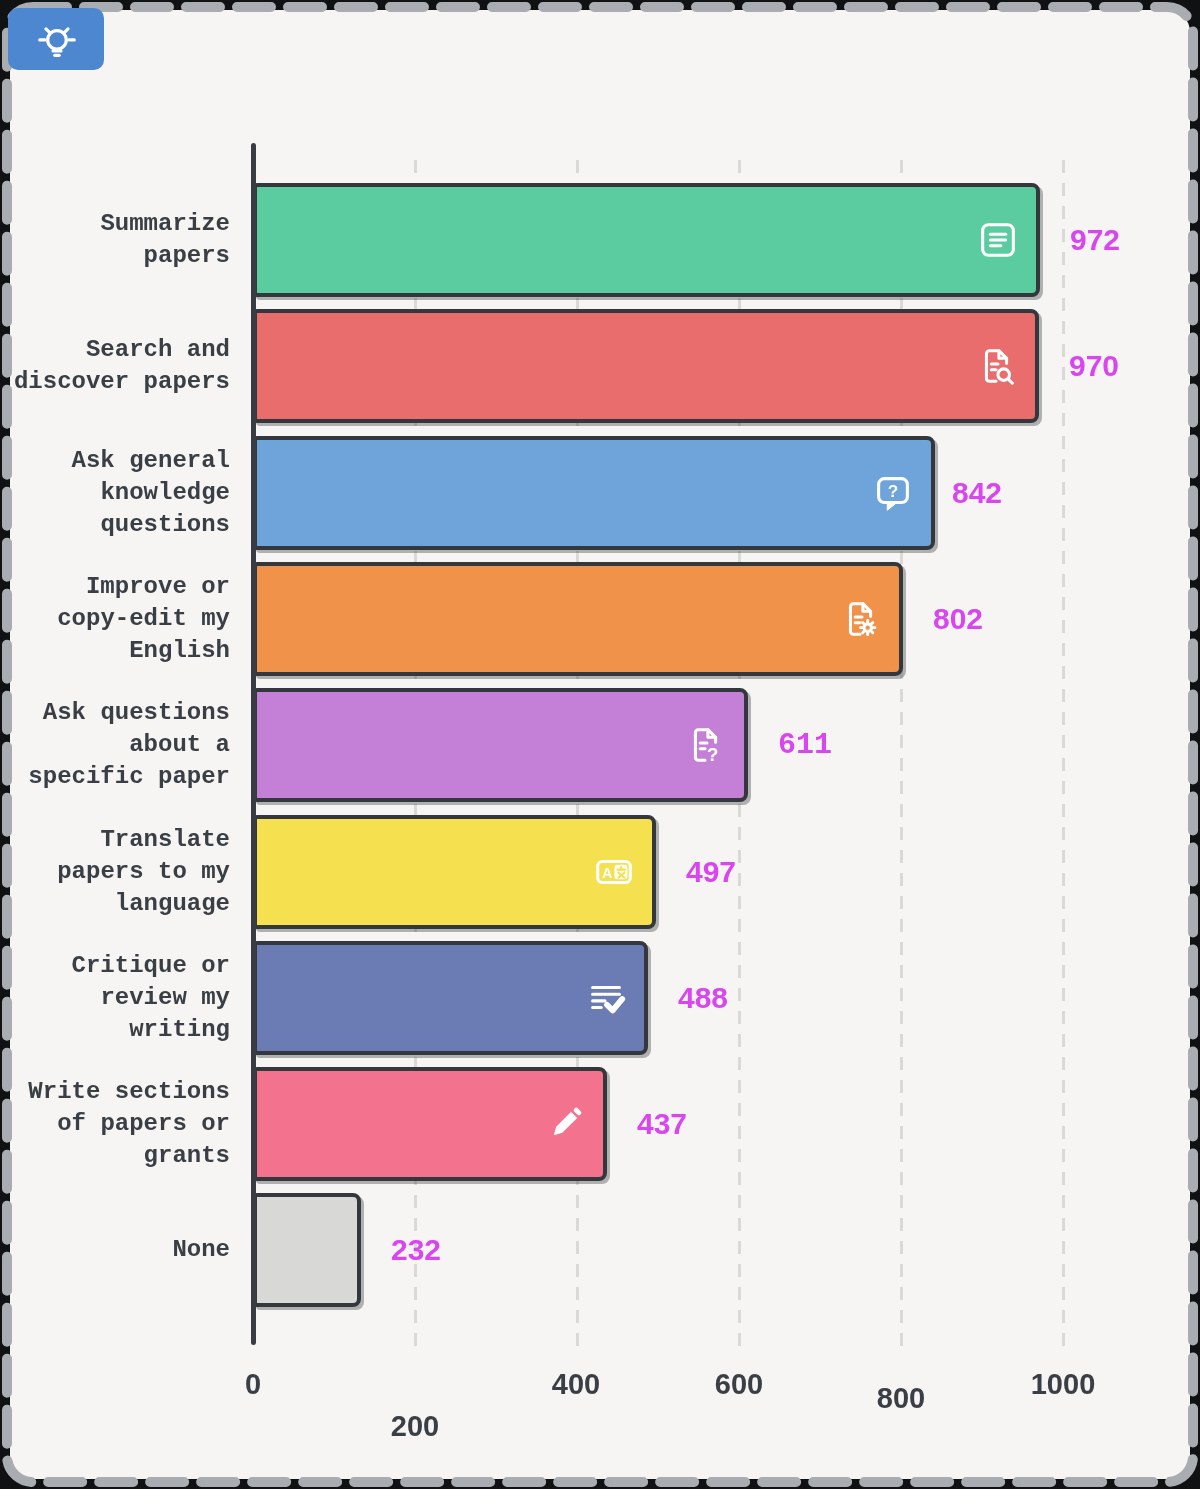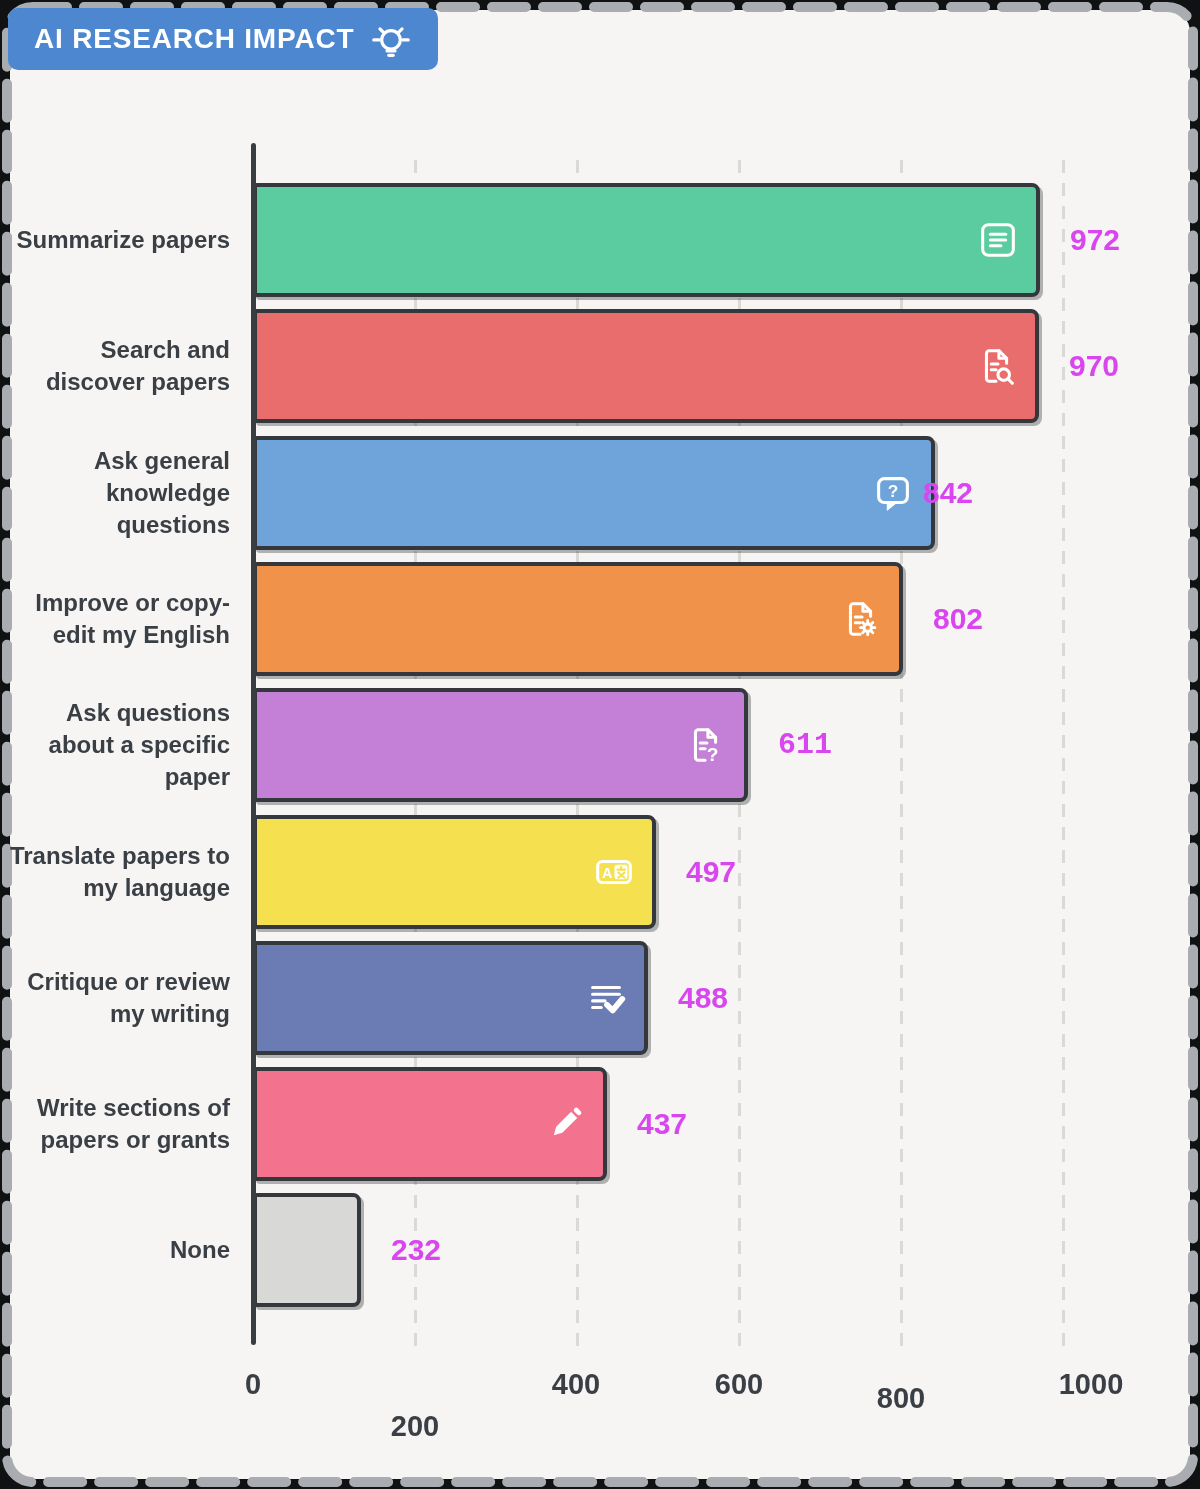--- a/index.html
+++ b/index.html
@@ -10,41 +10,40 @@
   
   .badge{position:absolute;left:8px;top:8px;height:62px;border-radius:10px;
     display:flex;align-items:center;gap:14px;padding:0 24px 0 26px;}
   .badge .title{color:#fff;font-size:28px;font-weight:800;letter-spacing:.8px;}
   
   .chart{position:absolute;inset:0;}
   .axis-line{position:absolute;left:251px;top:143px;width:5px;height:1202px;background:#393d42;border-radius:3px;z-index:5;}
   .gridline{position:absolute;top:160px;height:1192px;width:3px;z-index:0;
     background:repeating-linear-gradient(to bottom,#d9d9d5 0 13px,transparent 13px 23px);}
   .row-label{position:absolute;width:222px;left:8px;text-align:right;color:#3a3f45;
-    font-size:24px;font-weight:700;line-height:32px;display:flex;flex-direction:column;justify-content:center;}
+    font-size:24px;font-weight:700;line-height:32px;display:flex;flex-direction:column;justify-content:center;font-family:Liberation Mono, monospace;}
   .bar{position:absolute;left:253px;height:114px;box-sizing:border-box;border:4px solid #34383c;
     border-radius:4px 8px 8px 4px;z-index:2;box-shadow:3px 3px 0 rgba(44,48,52,.35);}
   .bar .bar-icon{position:absolute;right:15px;top:50%;transform:translateY(-50%);}
   .bar-value{position:absolute;color:#d946ef;font-size:30px;font-weight:800;z-index:3;
     display:flex;align-items:center;height:114px;}
   .xtick{position:absolute;top:1368px;transform:translateX(-50%);color:#3a3f45;
     font-size:29px;font-weight:800;}
 </style>
 </head>
 <body>
 
 <div class="stage">
   <div class="panel-bg"></div>
 
   <svg class="dashed-border" width="1200" height="1489" viewBox="0 0 1200 1489">
     <rect x="7" y="7" width="1186" height="1475" rx="26" fill="none" stroke="#A9ADB1" stroke-width="10" stroke-dasharray="34 17" stroke-linecap="round"></rect>
   </svg>
 
   <div class="badge" style="background:#4C87D0;">
-    <span class="title">AI RESEARCH IMPACT</span>
     <svg width="46" height="46" viewBox="0 0 52 52" fill="none" stroke="#ffffff" stroke-width="3.6" stroke-linecap="round" stroke-linejoin="round">
       <circle cx="26" cy="27" r="10.5"></circle>
       <path d="M21.5 39.5 h9"></path>
       <path d="M23.5 44.5 h5"></path>
       <path d="M6.5 27 h6"></path>
       <path d="M39.5 27 h6"></path>
       <path d="M13.5 14.5 l4.3 4.3"></path>
       <path d="M38.5 14.5 l-4.3 4.3"></path>
     </svg>
   </div>
@@ -87,21 +86,21 @@
         <div class="row-label" style="top: 435.6px; height: 114px;">
           <span>Ask general knowledge questions</span>
         </div>
         <div class="bar" style="top: 435.6px; width: 682px; background: rgb(111, 164, 218);">
           <svg viewBox="0 0 48 48" width="46" height="46" class="bar-icon">
             <rect x="9" y="9" width="30" height="25" rx="6" fill="none" stroke="#fff" stroke-width="3.2" stroke-linecap="round" stroke-linejoin="round"></rect>
             <path d="M18 34 h10 l-10 8 z" fill="#fff" stroke="#fff" stroke-width="1" stroke-linejoin="round"></path>
             <text x="24" y="28.5" text-anchor="middle" font-size="18" font-weight="bold" fill="#fff">?</text>
           </svg>
         </div>
-        <div class="bar-value" style="top: 435.6px; left: 923px;">842</div>
+        <div class="bar-value" style="top: 435.6px; left: 952px;">842</div>
         <div class="row-label" style="top: 561.9px; height: 114px; align-items: center;">
           <span>Improve or copy-edit my English</span>
         </div>
         <div class="bar" style="top: 561.9px; width: 650px; background: rgb(240, 146, 74);">
           <svg viewBox="0 0 48 48" width="46" height="46" class="bar-icon">
             <path d="M34 21 v-5 l-8-8 H16 a3 3 0 0 0 -3 3 v26 a3 3 0 0 0 3 3 h7" fill="none" stroke="#fff" stroke-width="3.2" stroke-linecap="round" stroke-linejoin="round"></path>
             <path d="M26 8 v8 h8" fill="none" stroke="#fff" stroke-width="3.2" stroke-linecap="round" stroke-linejoin="round"></path>
             <path d="M18 22 h7" fill="none" stroke="#fff" stroke-width="3.2" stroke-linecap="round" stroke-linejoin="round"></path>
             <path d="M18 28 h5" fill="none" stroke="#fff" stroke-width="3.2" stroke-linecap="round" stroke-linejoin="round"></path>
             <g stroke="#fff" stroke-width="3" stroke-linecap="round">
@@ -176,16 +175,16 @@
         <div class="bar" style="top: 1193.4px; width: 108px; background: rgb(216, 216, 214);"></div>
         <div class="bar-value" style="top: 1193.4px; left: 391px;">232</div>
       </div>
     <div class="axis-line"></div>
     <div id="xticks">
         <div class="xtick" style="left: 253px;">0</div>
         <div class="xtick" style="left: 415px; margin-top: 42px;">200</div>
         <div class="xtick" style="left: 576px;">400</div>
         <div class="xtick" style="left: 739px;">600</div>
         <div class="xtick" style="left: 901px; margin-top: 14px;">800</div>
-        <div class="xtick" style="left: 1063px; margin-left: 28px;">1000</div>
+        <div class="xtick" style="left: 1063px;">1000</div>
       </div>
   </div>
 </div>
 
 </body></html>

